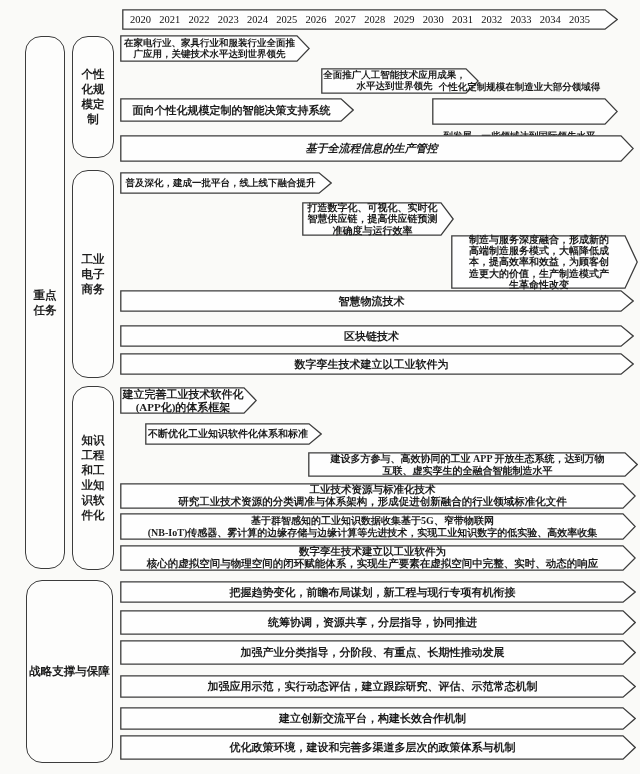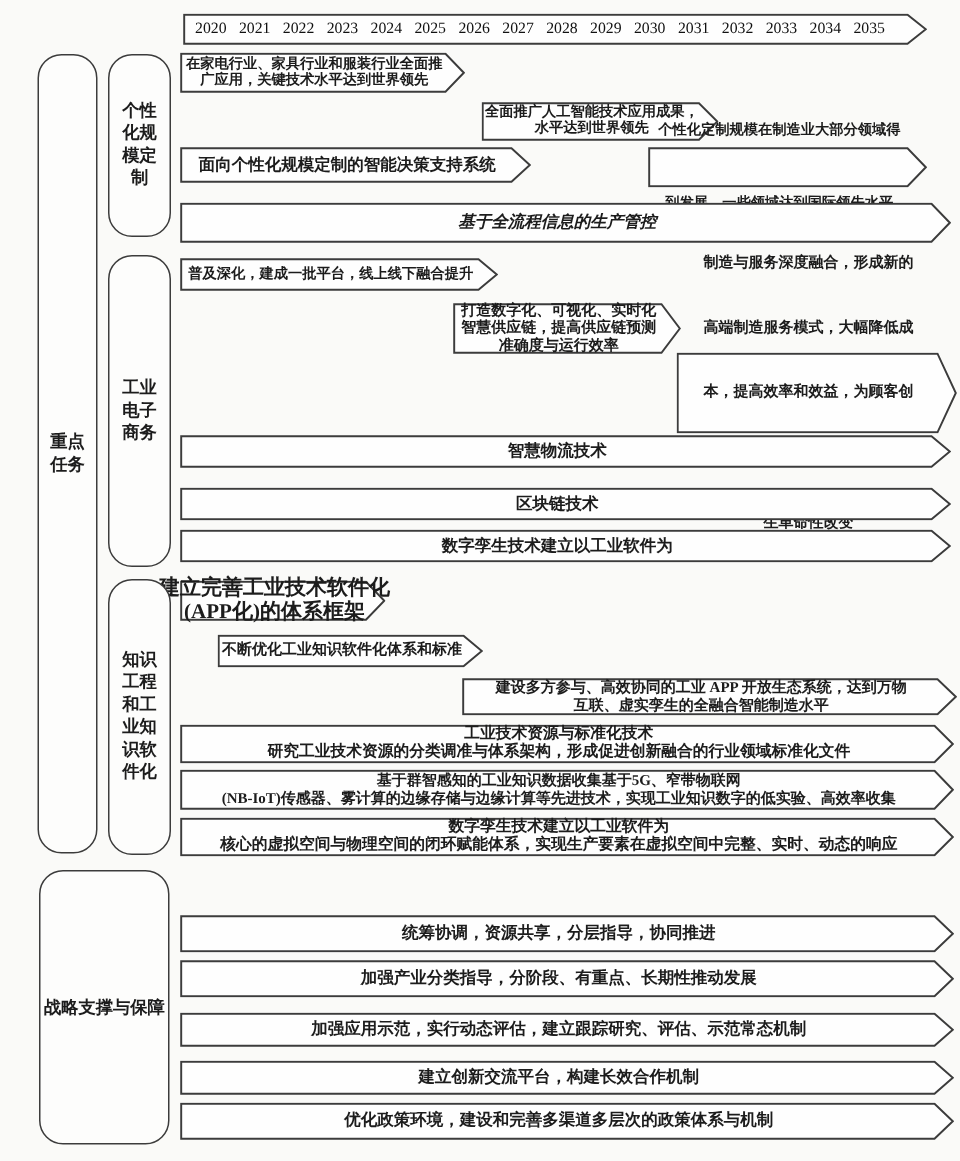--- a/index.html
+++ b/index.html
@@ -96,21 +96,21 @@
       <div class="txt" style="font-size: 10px;">
         <div class="ln">打造数字化、可视化、实时化</div>
         <div class="ln">智慧供应链，提高供应链预测</div>
         <div class="ln">准确度与运行效率</div>
       </div>
     </div>
     <div class="abox" style="left: 451px; top: 235px; width: 187px; height: 54px;">
       <svg width="187" height="54">
         <polygon points="0.8,0.8 174,0.8 186.2,27 174,53.2 0.8,53.2" fill="#fefefe" stroke="#3c3c3c" stroke-width="1.3"></polygon>
       </svg>
-      <div class="txt" style="font-size: 10px; gap: 32px;">
+      <div class="txt" style="font-size: 10px;">
         <div class="ln">制造与服务深度融合，形成新的</div>
         <div class="ln">高端制造服务模式，大幅降低成</div>
         <div class="ln">本，提高效率和效益，为顾客创</div>
         <div class="ln">造更大的价值，生产制造模式产</div>
         <div class="ln">生革命性改变</div>
       </div>
     </div>
     <div class="abox" style="left: 120px; top: 290px; width: 514px; height: 22px; font-family: Liberation Serif, serif;">
       <svg width="514" height="22">
         <polygon points="0.8,0.8 501,0.8 513.2,11 501,21.2 0.8,21.2" fill="#fefefe" stroke="#3c3c3c" stroke-width="1.3"></polygon>
@@ -132,21 +132,21 @@
         <polygon points="0.8,0.8 501,0.8 513.2,11 501,21.2 0.8,21.2" fill="#fefefe" stroke="#3c3c3c" stroke-width="1.3"></polygon>
       </svg>
       <div class="txt" style="font-size: 11px;">
         <div class="ln">数字孪生技术建立以工业软件为</div>
       </div>
     </div>
     <div class="abox" style="left: 120px; top: 387px; width: 137px; height: 27px;">
       <svg width="137" height="27">
         <polygon points="0.8,0.8 124,0.8 136.2,13.5 124,26.2 0.8,26.2" fill="#fefefe" stroke="#3c3c3c" stroke-width="1.3"></polygon>
       </svg>
-      <div class="txt" style="font-size: 14px;">
+      <div class="txt" style="font-size: 11px;">
         <div class="ln">建立完善工业技术软件化</div>
         <div class="ln">(APP化)的体系框架</div>
       </div>
     </div>
     <div class="abox" style="left: 145px; top: 423px; width: 177px; height: 22px;">
       <svg width="177" height="22">
         <polygon points="0.8,0.8 164,0.8 176.2,11 164,21.2 0.8,21.2" fill="#fefefe" stroke="#3c3c3c" stroke-width="1.3"></polygon>
       </svg>
       <div class="txt" style="font-size: 10px;">
         <div class="ln">不断优化工业知识软件化体系和标准</div>
@@ -179,20 +179,28 @@
         <div class="ln">(NB-IoT)传感器、雾计算的边缘存储与边缘计算等先进技术，实现工业知识数字的低实验、高效率收集</div>
       </div>
     </div>
     <div class="abox" style="left: 120px; top: 545px; width: 516px; height: 26px;">
       <svg width="516" height="26">
         <polygon points="0.8,0.8 503,0.8 515.2,13 503,25.2 0.8,25.2" fill="#fefefe" stroke="#3c3c3c" stroke-width="1.3"></polygon>
       </svg>
       <div class="txt" style="font-size: 10.5px;">
         <div class="ln">数字孪生技术建立以工业软件为</div>
         <div class="ln">核心的虚拟空间与物理空间的闭环赋能体系，实现生产要素在虚拟空间中完整、实时、动态的响应</div>
+      </div>
+    </div>
+    <div class="abox" style="left: 120px; top: 581px; width: 516px; height: 22px;">
+      <svg width="516" height="22">
+        <polygon points="0.8,0.8 503,0.8 515.2,11 503,21.2 0.8,21.2" fill="#fefefe" stroke="#3c3c3c" stroke-width="1.3"></polygon>
+      </svg>
+      <div class="txt" style="font-size: 11px;">
+        <div class="ln">把握趋势变化，前瞻布局谋划，新工程与现行专项有机衔接</div>
       </div>
     </div>
     <div class="abox" style="left: 120px; top: 610px; width: 516px; height: 25px;">
       <svg width="516" height="25">
         <polygon points="0.8,0.8 503,0.8 515.2,12.5 503,24.2 0.8,24.2" fill="#fefefe" stroke="#3c3c3c" stroke-width="1.3"></polygon>
       </svg>
       <div class="txt" style="font-size: 11px;">
         <div class="ln">统筹协调，资源共享，分层指导，协同推进</div>
       </div>
     </div>

